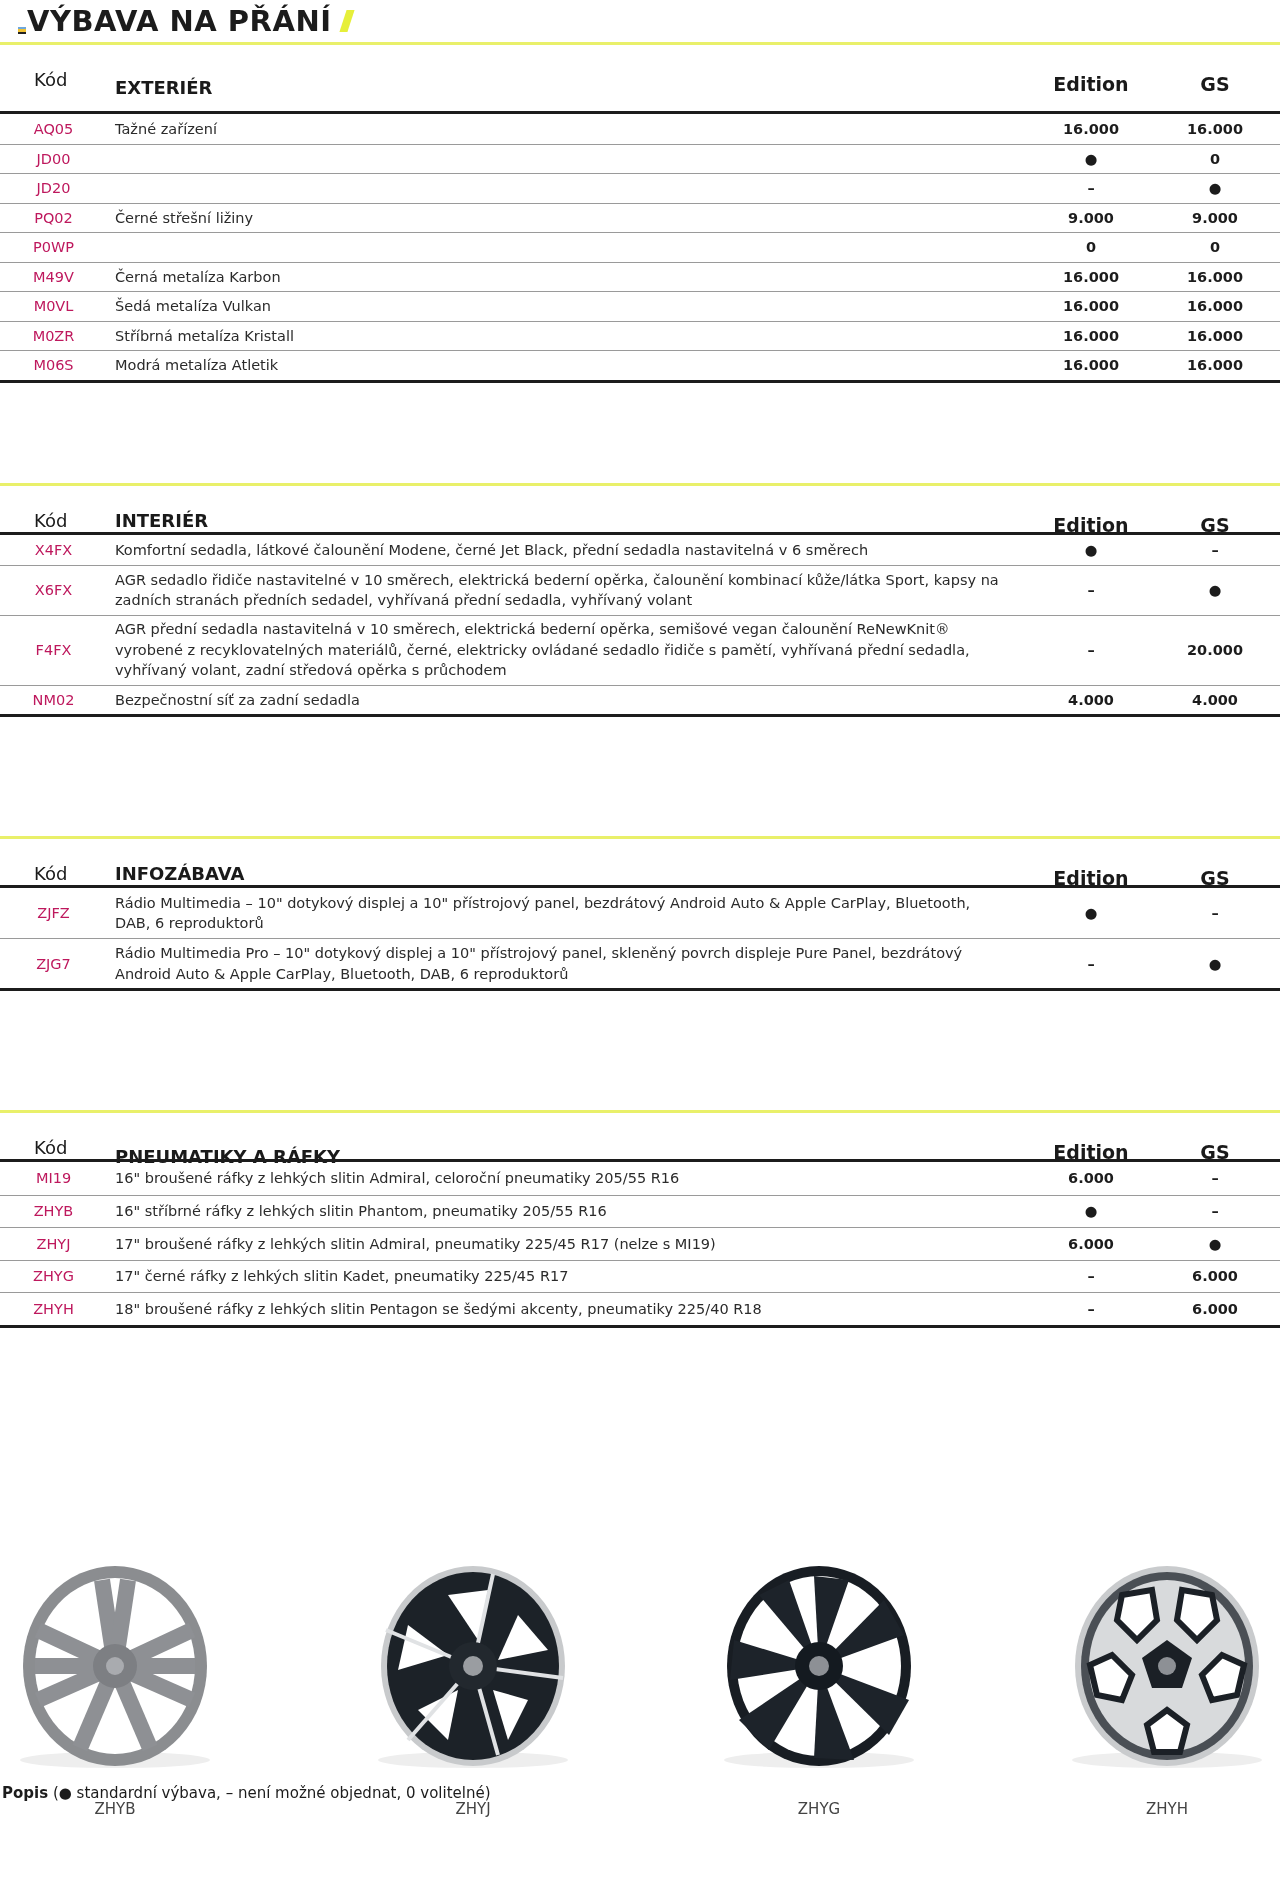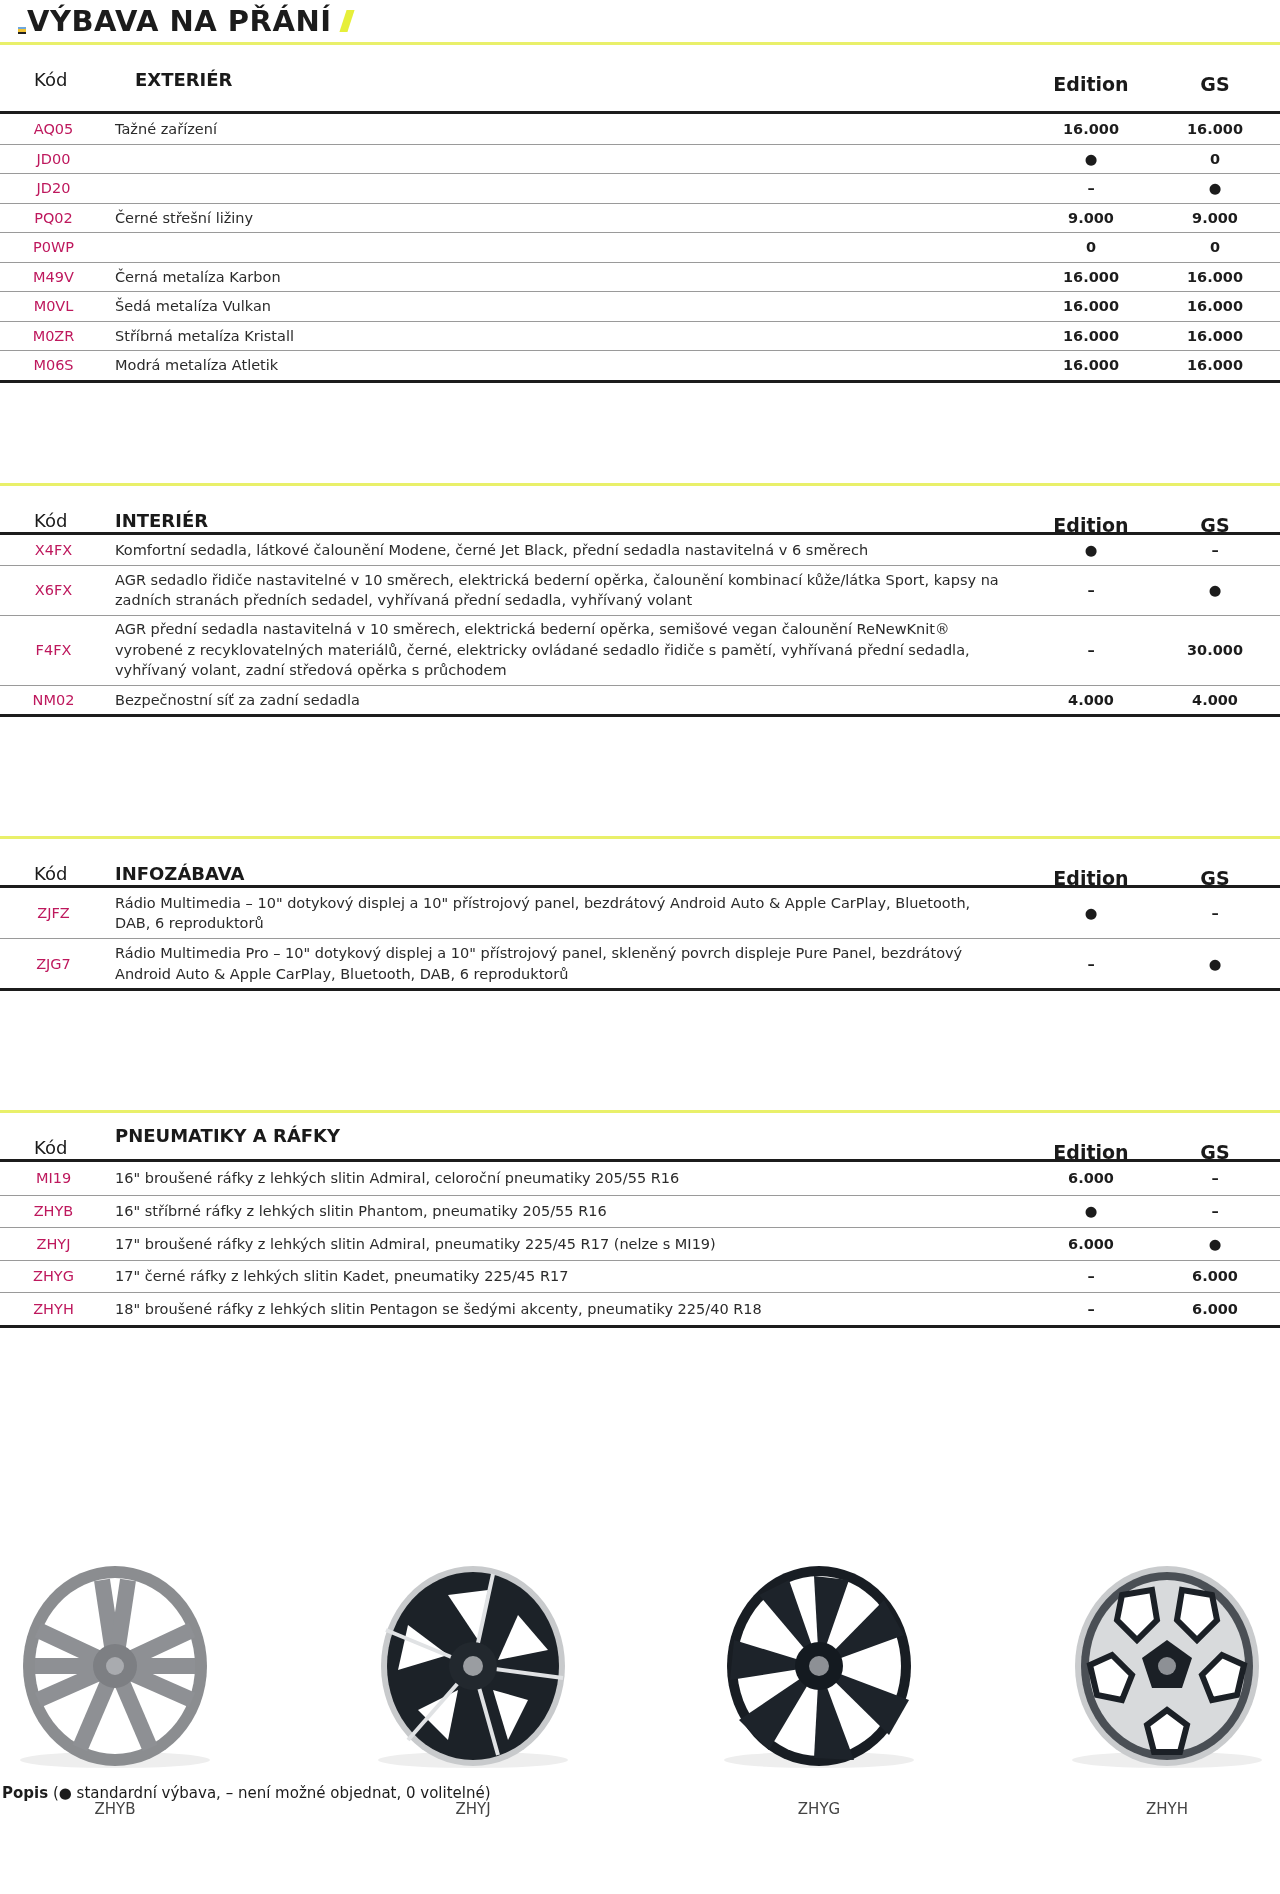--- a/index.html
+++ b/index.html
@@ -48,21 +48,21 @@
       <span style="background:#222"></span>
   </div>
   <h1>VÝBAVA NA PŘÁNÍ</h1>
   <span class="slash"></span>
 </div>
 
 <div class="section" style="top:42px;">
   <div class="yellow-rule"></div>
   <div class="hdr" style="top:15px;">
     <span class="kod" style="top:12px;">Kód</span>
-    <span class="cat" style="top:12px;margin-left:20px;">EXTERIÉR</span>
+    <span class="cat" style="top:20px;">EXTERIÉR</span>
     <span class="ed" style="top:16px;">Edition</span>
     <span class="gs" style="top:16px;">GS</span>
   </div>
   <div class="tbl" style="top:69px;">
     <div class="row" style="height:29.5px">
         <span class="c-kod">AQ05</span>
         <span class="c-desc">Tažné zařízení</span>
         <span class="c-ed">16.000</span>
         <span class="c-gs">16.000</span>
       </div>
@@ -132,21 +132,21 @@
     <div class="row" style="height:50px">
         <span class="c-kod">X6FX</span>
         <span class="c-desc">AGR sedadlo řidiče nastavitelné v 10 směrech, elektrická bederní opěrka, čalounění kombinací kůže/látka Sport, kapsy na zadních stranách předních sedadel, vyhřívaná přední sedadla, vyhřívaný volant</span>
         <span class="c-ed">–</span>
         <span class="c-gs">●</span>
       </div>
     <div class="row" style="height:70px">
         <span class="c-kod">F4FX</span>
         <span class="c-desc">AGR přední sedadla nastavitelná v 10 směrech, elektrická bederní opěrka, semišové vegan čalounění ReNewKnit® vyrobené z recyklovatelných materiálů, černé, elektricky ovládané sedadlo řidiče s pamětí, vyhřívaná přední sedadla, vyhřívaný volant, zadní středová opěrka s průchodem</span>
         <span class="c-ed">–</span>
-        <span class="c-gs">30.000</span>
+        <span class="c-gs">20.000</span>
       </div>
     <div class="row" style="height:29.5px">
         <span class="c-kod">NM02</span>
         <span class="c-desc">Bezpečnostní síť za zadní sedadla</span>
         <span class="c-ed">4.000</span>
         <span class="c-gs">4.000</span>
       </div>
   </div>
 </div>
 
@@ -171,21 +171,21 @@
         <span class="c-ed">–</span>
         <span class="c-gs">●</span>
       </div>
   </div>
 </div>
 
 <div class="section" style="top:1110px;">
   <div class="yellow-rule"></div>
   <div class="hdr" style="top:15px;">
     <span class="kod" style="top:12px;">Kód</span>
-    <span class="cat" style="top:0;">PNEUMATIKY A RÁFKY</span>
+    <span class="cat" style="top:21px;">PNEUMATIKY A RÁFKY</span>
     <span class="ed" style="top:16px;">Edition</span>
     <span class="gs" style="top:16px;">GS</span>
   </div>
   <div class="tbl" style="top:49px;">
     <div class="row" style="height:32.5px">
         <span class="c-kod">MI19</span>
         <span class="c-desc">16" broušené ráfky z lehkých slitin Admiral, celoroční pneumatiky 205/55 R16</span>
         <span class="c-ed">6.000</span>
         <span class="c-gs">–</span>
       </div>

